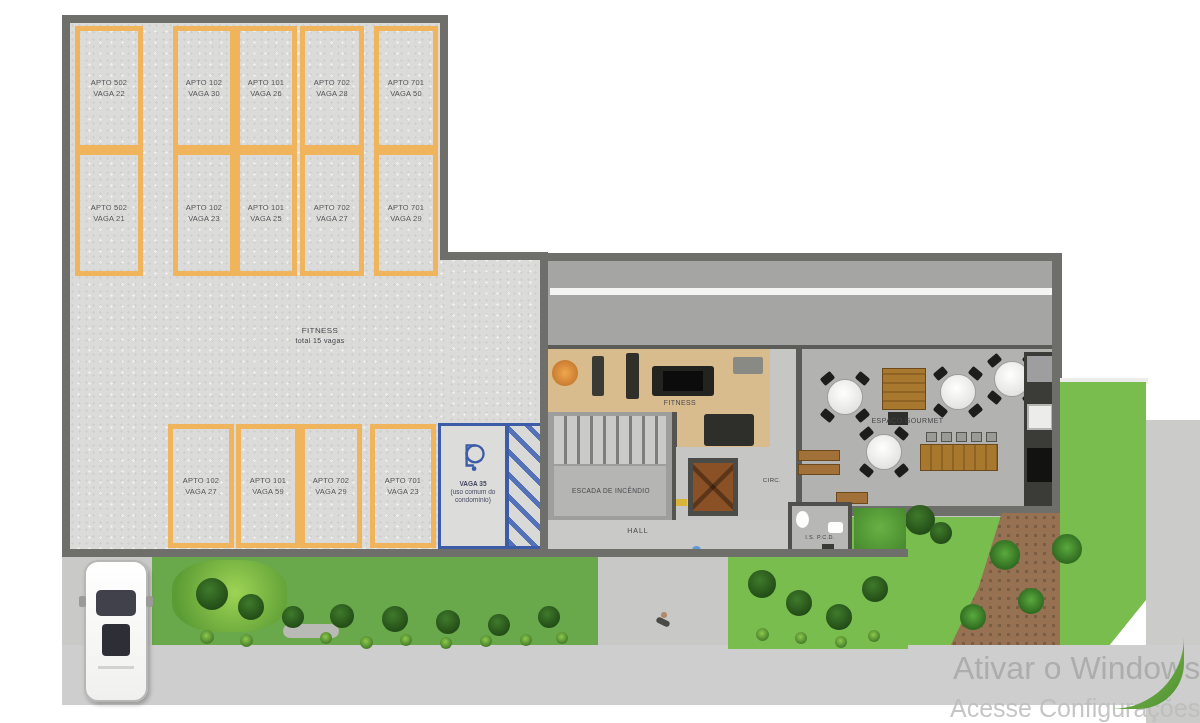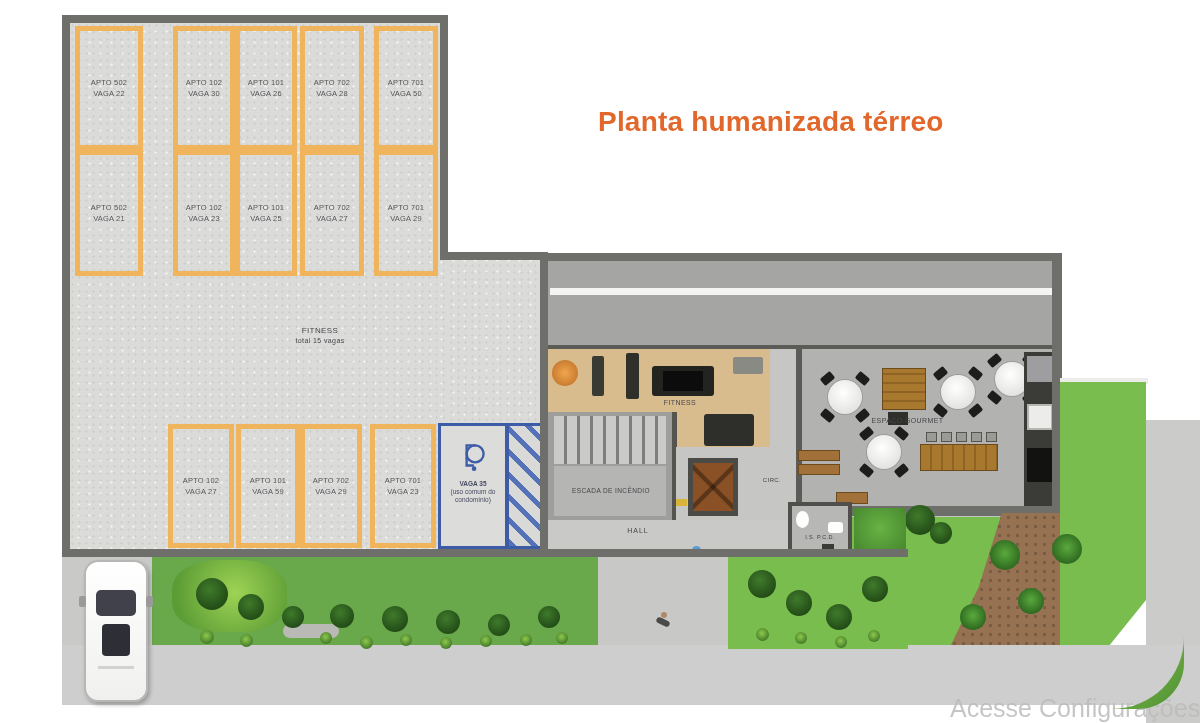--- a/index.html
+++ b/index.html
@@ -291,22 +291,22 @@
   <div class="wall" style="left:540px;top:549px;width:368px;height:8px"></div>
 
   <div class="abs" style="left:84px;top:560px;width:64px;height:142px;background:linear-gradient(180deg,#ffffff,#f0f0ee);border:2px solid #b7b7b5;border-radius:14px;box-shadow:2px 3px 4px rgba(0,0,0,.25)">
     <div class="abs" style="left:10px;top:28px;width:40px;height:26px;background:#41414b;border-radius:5px"></div>
     <div class="abs" style="left:16px;top:62px;width:28px;height:32px;background:#2e2e36;border-radius:4px"></div>
     <div class="abs" style="left:12px;top:104px;width:36px;height:3px;background:#d2d2d0"></div>
   </div>
   <div class="abs" style="left:79px;top:596px;width:7px;height:11px;background:#9a9a98;border-radius:2px"></div>
   <div class="abs" style="left:146px;top:596px;width:7px;height:11px;background:#9a9a98;border-radius:2px"></div>
 
-  <div class="title" style="left:598px;top:106px">Planta humanizada térreo</div>
-
+
+  <div class="wm1" style="left:953px;top:650px">Ativar o Windows</div>
   <div class="wm2" style="left:950px;top:694px">Acesse Configurações</div>
 
   <svg class="abs" style="left:1110px;top:635px" width="82" height="82" viewBox="0 0 82 82">
     <defs>
       <linearGradient id="gsw" x1="0" y1="0" x2="1" y2="1">
         <stop offset="0" stop-color="#8cc152"></stop>
         <stop offset="1" stop-color="#4c9032"></stop>
       </linearGradient>
     </defs>
     <path d="M74 2 A 72 72 0 0 1 2 74 L 28 74 A 46 46 0 0 0 74 28 Z" fill="url(#gsw)"></path>

